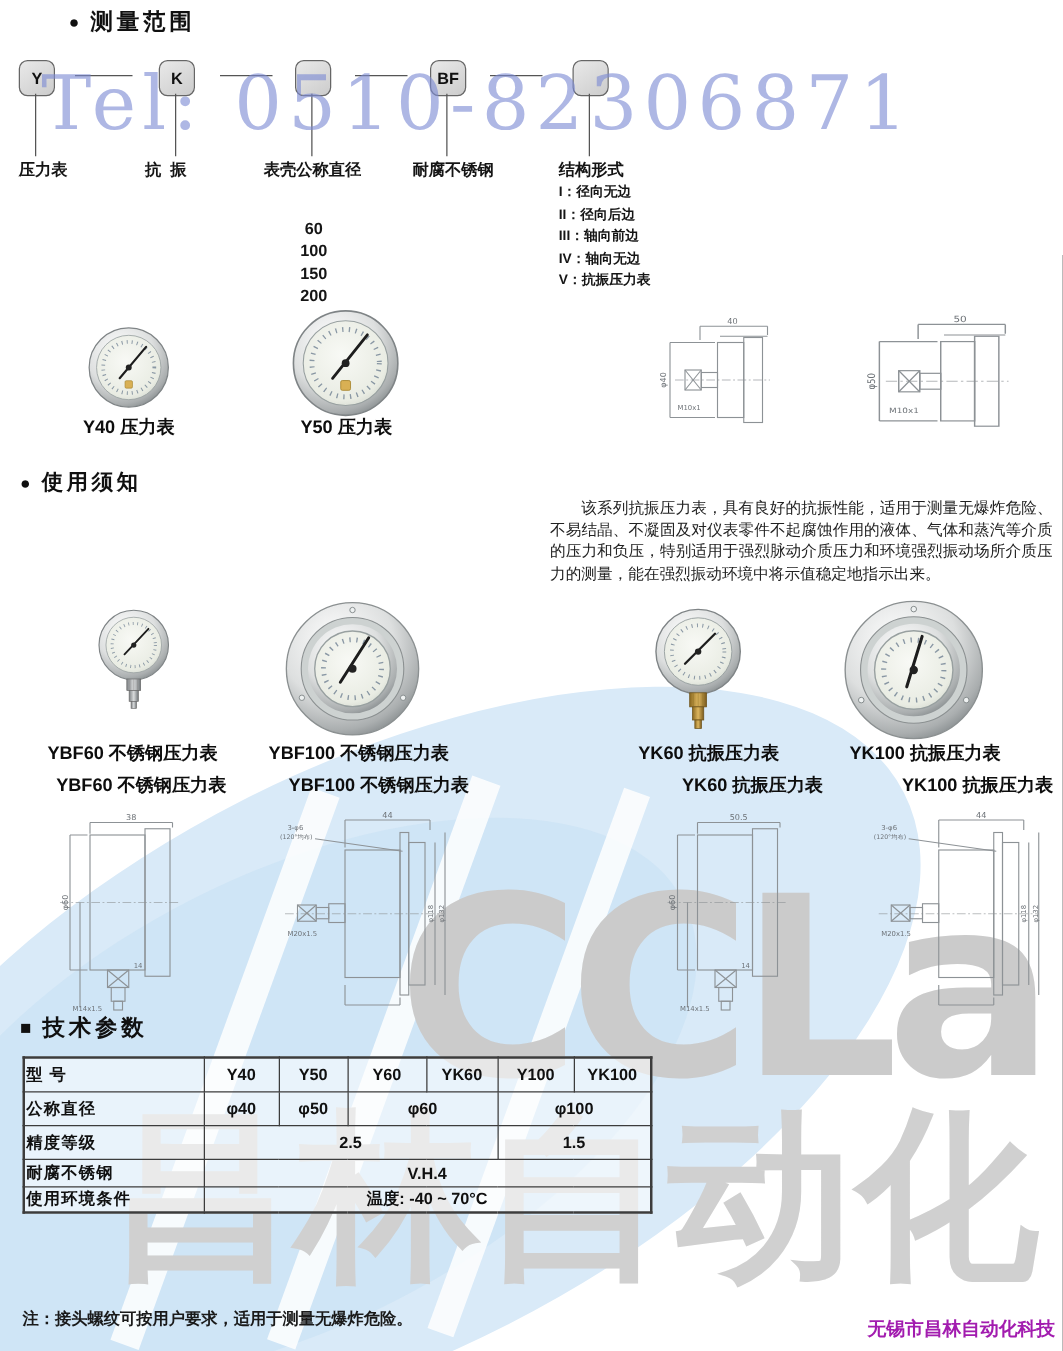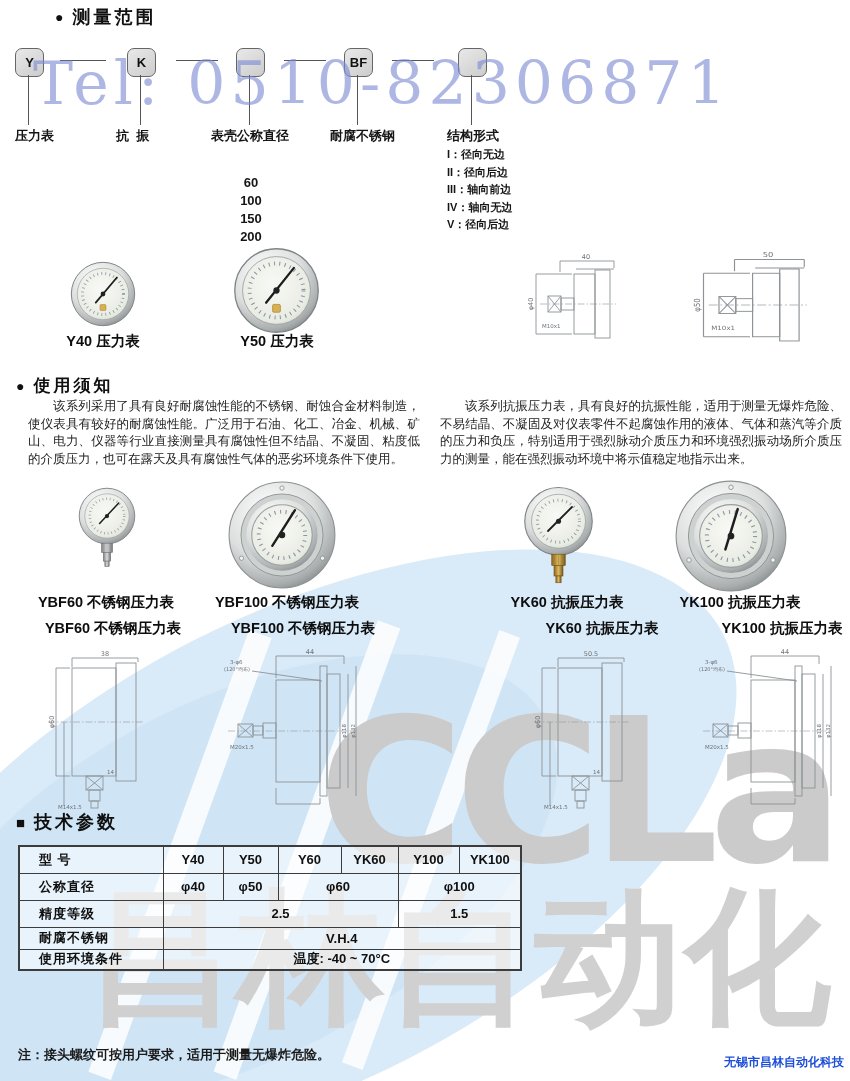--- a/index.html
+++ b/index.html
@@ -28,25 +28,25 @@
   
   .wm-telfax{position:absolute;z-index:30;font-family:"DejaVu Serif","Liberation Serif",serif;font-size:60px;
              color:rgba(124,138,211,0.62);letter-spacing:5px;white-space:nowrap;font-weight:500;}
   .wm-cclair{left:318px;top:692px;font-family:"DejaVu Sans",sans-serif;font-weight:bold;font-size:200px;
              line-height:1;letter-spacing:-10px;color:#cbcbcb;white-space:nowrap;}
   .wm-cn{left:88px;top:884px;font-weight:bold;font-size:147px;line-height:1;letter-spacing:2px;color:#d0d0d0;white-space:nowrap;}
   
   table.spec{position:absolute;z-index:2;left:18px;top:845px;border-collapse:collapse;table-layout:fixed;
              background:rgba(255,255,255,0.55);border:2px solid #3c3c3c;font-size:13px;font-weight:bold;color:#101010;}
   table.spec td{border:1px solid #3c3c3c;text-align:center;padding:0 2px;}
-  table.spec td.lbl{text-align:left;padding-left:19px;letter-spacing:1px;}
+  table.spec td.lbl{text-align:left;padding-left:1px;letter-spacing:1px;}
   table.spec .rng div{line-height:20px;}
   
   .foot-note{position:absolute;z-index:2;left:18px;top:1046px;font-size:13px;font-weight:600;color:#1a1a1a;}
-  .foot-co{position:absolute;z-index:2;right:6px;top:1054px;font-size:12px;font-weight:bold;color:#1d4ed8;}
+  .foot-co{position:absolute;z-index:2;right:6px;top:1054px;font-size:15px;font-weight:bold;color:#a21caf;}
   svg text{font-family:"DejaVu Sans",sans-serif;}
 </style>
 </head>
 <body>
 
 <div class="page">
 
   <svg width="0" height="0" style="position:absolute">
     <defs>
       <radialGradient id="gBez" cx="38%" cy="30%" r="78%">
@@ -127,21 +127,21 @@
     <div>60</div>
     <div>100</div>
     <div>150</div>
     <div>200</div>
   </div>
   <div class="struct-list">
     <div>I：径向无边</div>
     <div>II：径向后边</div>
     <div>III：轴向前边</div>
     <div>IV：轴向无边</div>
-    <div>V：径向后边</div>
+    <div>V：抗振压力表</div>
   </div>
 
   <div class="wm-telfax" style="left:33px;top:48px">Tel: 0510-82306871</div>
 
   <svg class="ct" style="left:70px;top:261px" width="66" height="66" viewBox="0 0 100 100">
     <circle cx="50" cy="50" r="48" fill="url(#gBez)" stroke="#7f8486" stroke-width="1.5"></circle>
     <circle cx="50" cy="50" r="39" fill="url(#gDial)" stroke="#98a0a0"></circle>
     <circle cx="50" cy="50" r="31" fill="none" stroke="#5f7287" stroke-width="4.5" stroke-dasharray="1.2 5" opacity="0.7"></circle>
     <line x1="39" y1="63" x2="71" y2="25" stroke="#1d1d1d" stroke-width="2.6" stroke-linecap="round"></line>
     <circle cx="50" cy="50" r="3.6" fill="#222"></circle>
@@ -202,21 +202,20 @@
       <text x="62" y="7" text-anchor="middle">50</text>
       <text x="9" y="52" text-anchor="middle" transform="rotate(-90 9 52)">φ50</text>
       <text x="18" y="76" font-size="5.5">M10x1</text>
     </g>
   </svg>
 
   <div class="sec-h" style="left:16px;top:374px">
     <span class="bl">●</span>
     <span class="tt" style="font-size:17px">使用须知</span>
   </div>
-  <div class="para" style="left:28px;top:398px;width:392px">该系列采用了具有良好耐腐蚀性能的不锈钢、耐蚀合金材料制造，使仪表具有较好的耐腐蚀性能。广泛用于石油、化工、冶金、机械、矿山、电力、仪器等行业直接测量具有腐蚀性但不结晶、不凝固、粘度低的介质压力，也可在露天及具有腐蚀性气体的恶劣环境条件下使用。</div>
   <div class="para" style="left:440px;top:398px;width:402px">该系列抗振压力表，具有良好的抗振性能，适用于测量无爆炸危险、不易结晶、不凝固及对仪表零件不起腐蚀作用的液体、气体和蒸汽等介质的压力和负压，特别适用于强烈脉动介质压力和环境强烈振动场所介质压力的测量，能在强烈振动环境中将示值稳定地指示出来。</div>
 
   <svg class="ct" style="left:76px;top:487px" width="62" height="84" viewBox="0 0 100 136">
     <circle cx="50" cy="47" r="45" fill="url(#gBez)" stroke="#7f8486" stroke-width="1.5"></circle>
     <circle cx="50" cy="47" r="36" fill="url(#gDial)" stroke="#98a0a0"></circle>
     <circle cx="50" cy="47" r="28" fill="none" stroke="#5f7287" stroke-width="4" stroke-dasharray="1.1 4.8" opacity="0.7"></circle>
     <line x1="38" y1="59" x2="69" y2="26" stroke="#1d1d1d" stroke-width="2.4" stroke-linecap="round"></line>
     <circle cx="50" cy="47" r="3.4" fill="#222"></circle>
     <rect x="41" y="91" width="18" height="15" fill="url(#gStem)" stroke="#666" stroke-width="0.8"></rect>
     <line x1="45" y1="91" x2="45" y2="106" stroke="#8a8a8a" stroke-width="0.7"></line>

